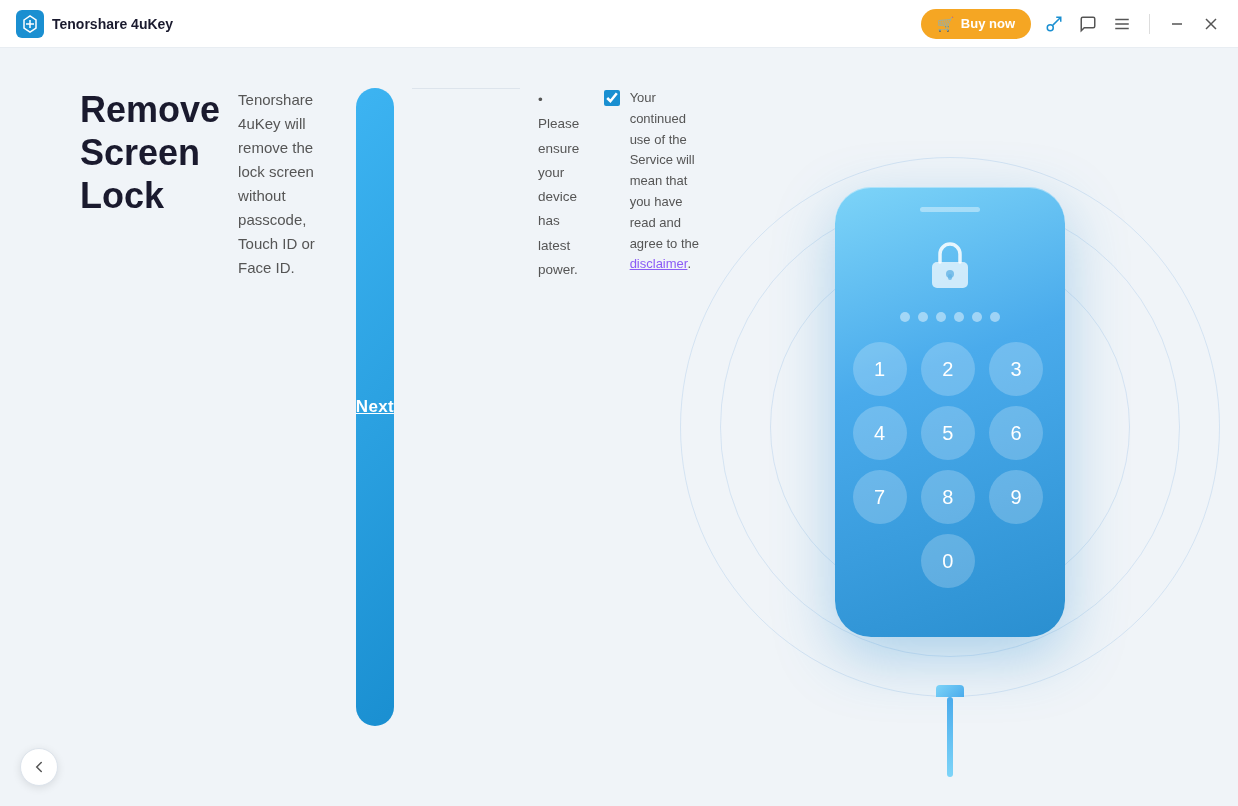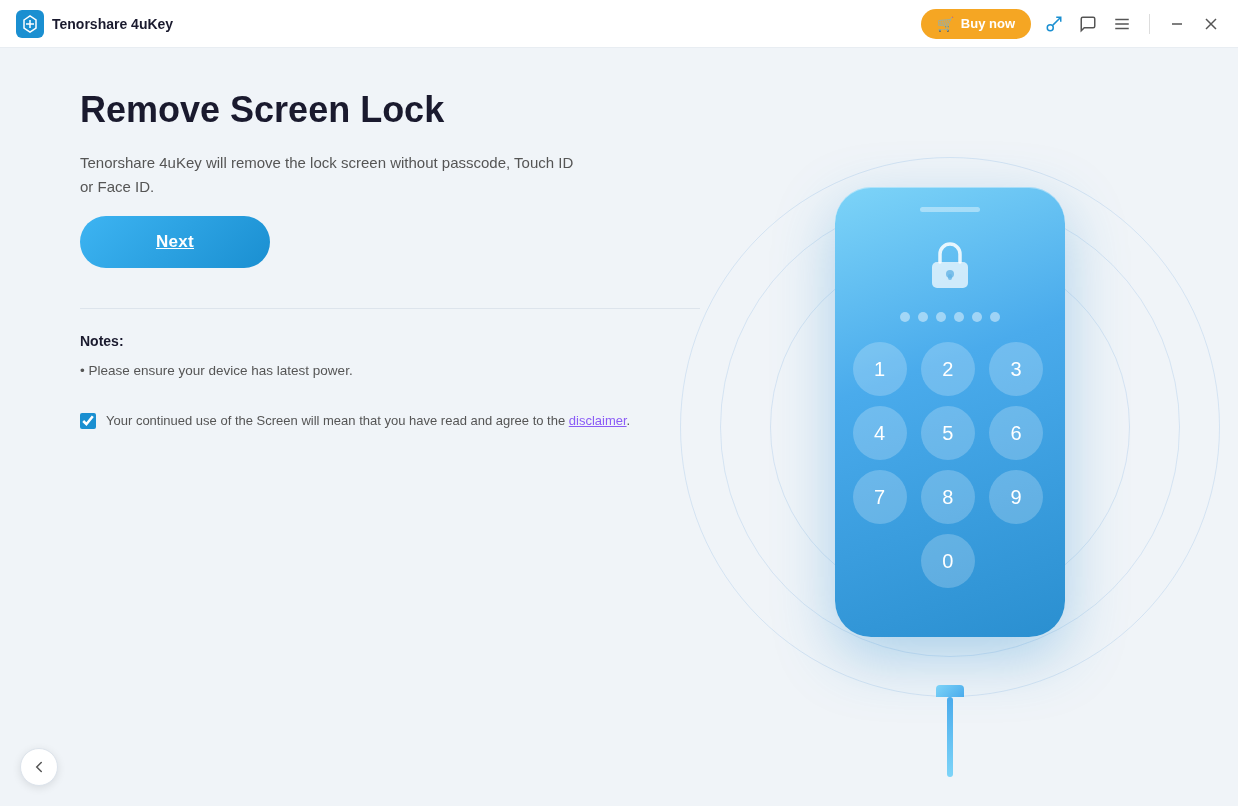--- a/index.html
+++ b/index.html
@@ -99,23 +99,23 @@
       align-items: stretch;
       padding: 40px 60px 40px 80px;
       gap: 40px;
       background: #f0f4f8;
     }
 
     
     .left-panel {
       flex: 1;
       display: flex;
-      flex-direction: column;
-      justify-content: flex-start;
+      justify-content: center;
       max-width: 620px;
+      gap: 18px;
     }
 
     .page-title {
       font-size: 36px;
       font-weight: 700;
       color: #1a1a2e;
       margin-bottom: 20px;
       line-height: 1.2;
     }
 
@@ -396,28 +396,27 @@
 <div class="main-content">
 
   <div class="left-panel">
     <h1 class="page-title">Remove Screen Lock</h1>
     <p class="page-description">Tenorshare 4uKey will remove the lock screen without passcode, Touch ID or Face ID.</p>
     <button class="next-button">Next</button>
 
     <div class="divider"></div>
 
     <div class="notes-section">
-      <p class="notes-title">Notes:</p>
       <p class="notes-item">• Please ensure your device has latest power.</p>
     </div>
 
     <div class="disclaimer-section">
       <input type="checkbox" class="checkbox" checked="" style="">
       <span class="disclaimer-text">
-        <span>Your continued use of the Screen will mean that you have read and agree to the </span><a class="disclaimer-link">disclaimer</a><span>.</span>
+        <span>Your continued use of the Service will mean that you have read and agree to the </span><a class="disclaimer-link">disclaimer</a><span>.</span>
       </span>
     </div>
   </div>
 
   <div class="right-panel">
     <div class="phone-scene">
 
       <div class="ring ring-1"></div>
       <div class="ring ring-2"></div>
       <div class="ring ring-3"></div>

